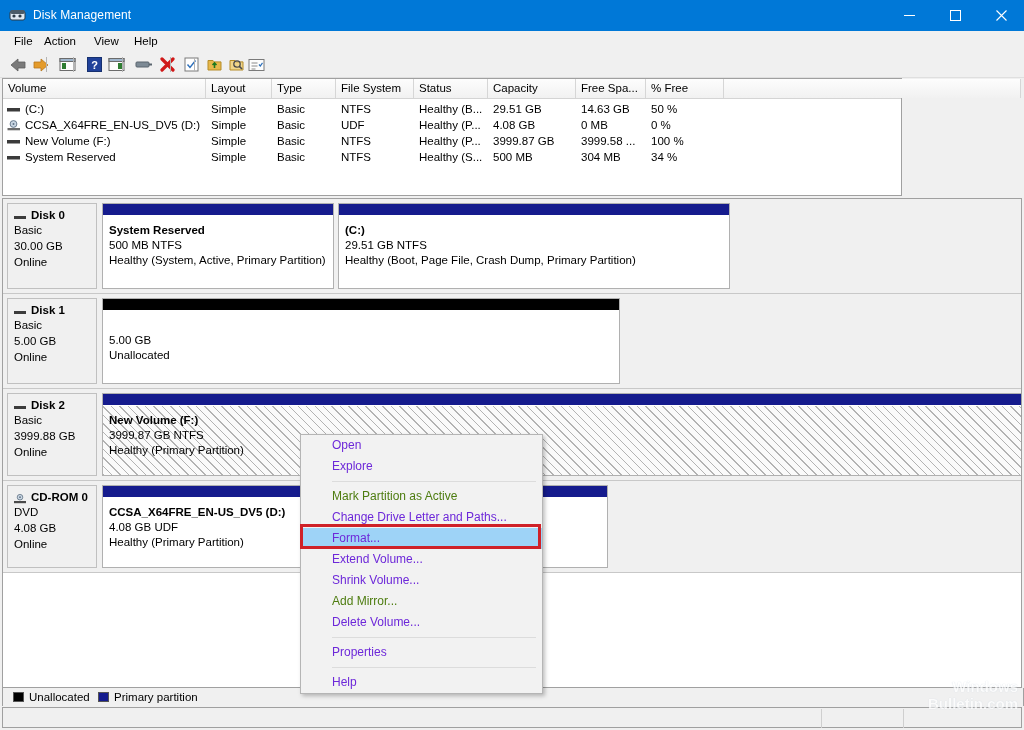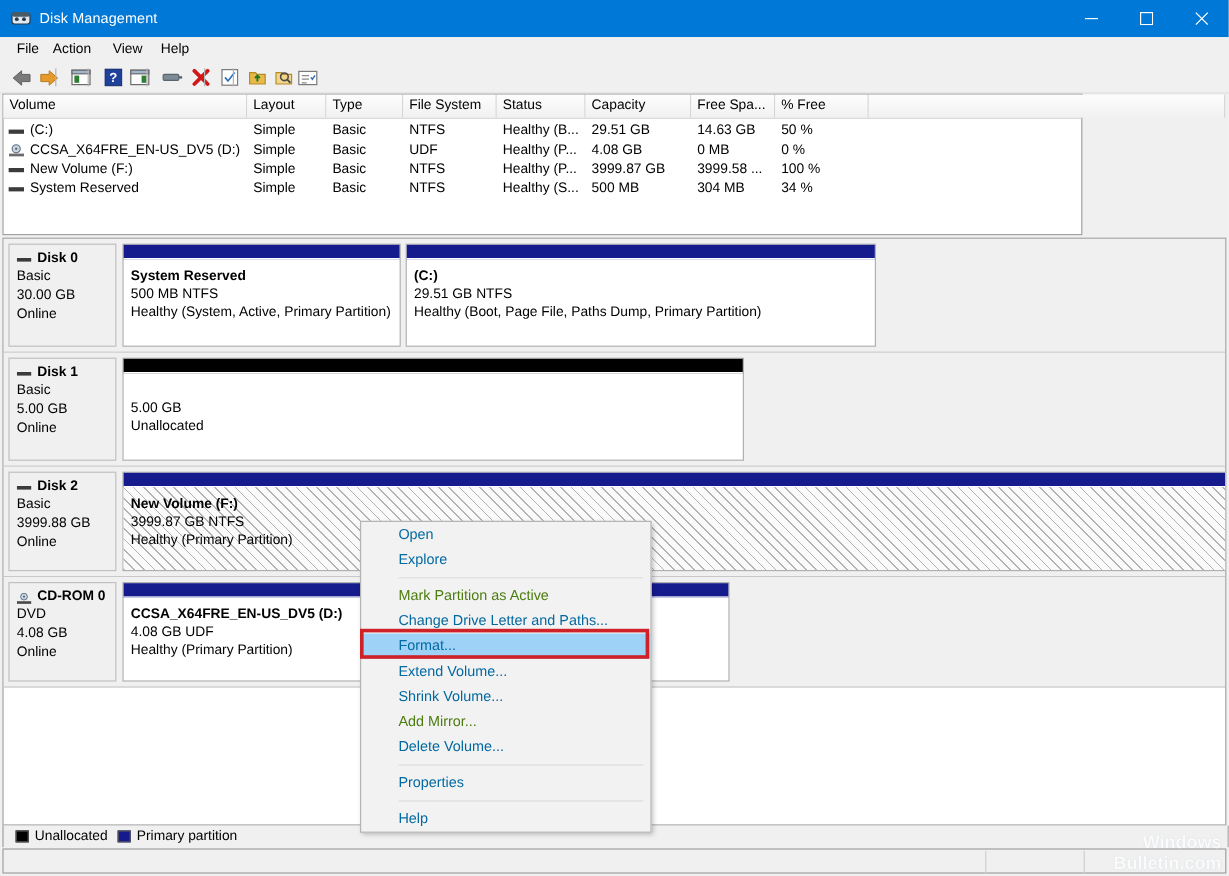--- a/index.html
+++ b/index.html
@@ -79,31 +79,31 @@
 
   
   .statusbar{position:absolute;left:2px;top:707px;width:1020px;height:21px;background:#f0f0f0;
              border:1px solid #a0a0a0;box-sizing:border-box;}
   .sbsep{position:absolute;top:1px;width:1px;height:19px;background:#cfcfcf;}
 
   
   .ctxmenu{position:absolute;left:300px;top:434px;width:241px;background:#f2f2f2;
            border:1px solid #b5b5b5;box-shadow:2px 2px 4px rgba(0,0,0,.25);z-index:40;}
   .ctxitem{position:relative;height:21px;line-height:21px;padding-left:31px;font-size:12px;
-           color:#0369a1;white-space:nowrap;}
+           color:#6d28d9;white-space:nowrap;}
   .ctxitem.disabled{color:#4d7c0f;}
   .ctxitem.sel{background:#9ed3f7;}
   .ctxsep{height:1px;margin:4px 6px 4px 31px;background:#dcdcdc;}
 
   
   .redbox{position:absolute;left:300px;top:524px;width:241px;height:25px;
           border:3px solid #cf2128;box-sizing:border-box;z-index:45;pointer-events:none;}
 
   
-  .watermark{position:absolute;right:6px;bottom:2px;text-align:right;color:#ffffff;
+  .watermark{position:absolute;right:6px;bottom:18px;text-align:right;color:#ffffff;
              opacity:.75;font-weight:bold;font-size:15px;line-height:17px;z-index:60;
              text-shadow:0 0 1px rgba(180,195,210,.9);pointer-events:none;}
 </style>
 </head>
 <body>
 
 <div class="app">
 
   <div class="titlebar">
     <span class="tb-icon">
@@ -324,21 +324,21 @@
             <div class="t1">System Reserved</div>
             <div class="t2">500 MB NTFS</div>
             <div class="t3">Healthy (System, Active, Primary Partition)</div>
           </div>
         </div>
         <div class="part" style="left:236px;width:392px">
           <div class="cap"></div>
           <div class="body">
             <div class="t1">(C:)</div>
             <div class="t2">29.51 GB NTFS</div>
-            <div class="t3">Healthy (Boot, Page File, Paths Dump, Primary Partition)</div>
+            <div class="t3">Healthy (Boot, Page File, Crash Dump, Primary Partition)</div>
           </div>
         </div>
       </div>
     </div>
 
     <div class="diskrow" style="top:95px;height:95px">
       <div class="diskinfo">
         <div class="dname">
           <span class="dico">
             <svg width="13" height="9" viewBox="0 0 13 9">

